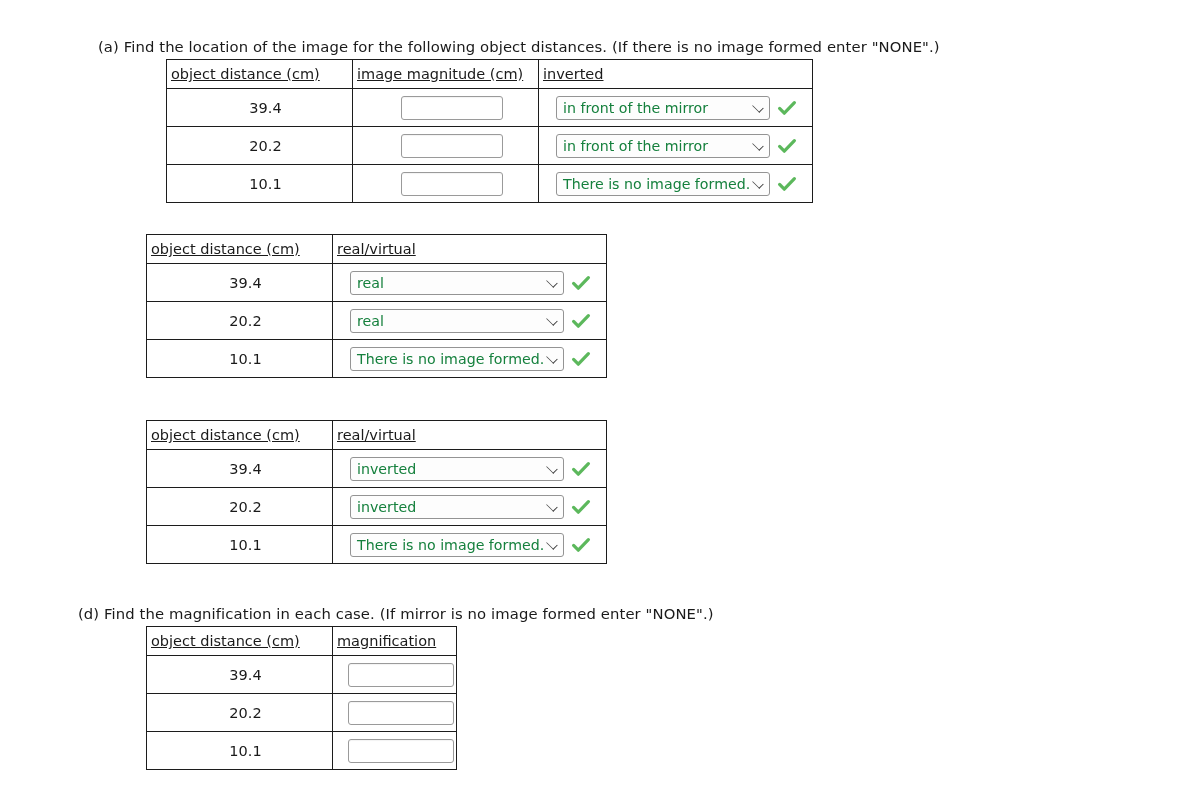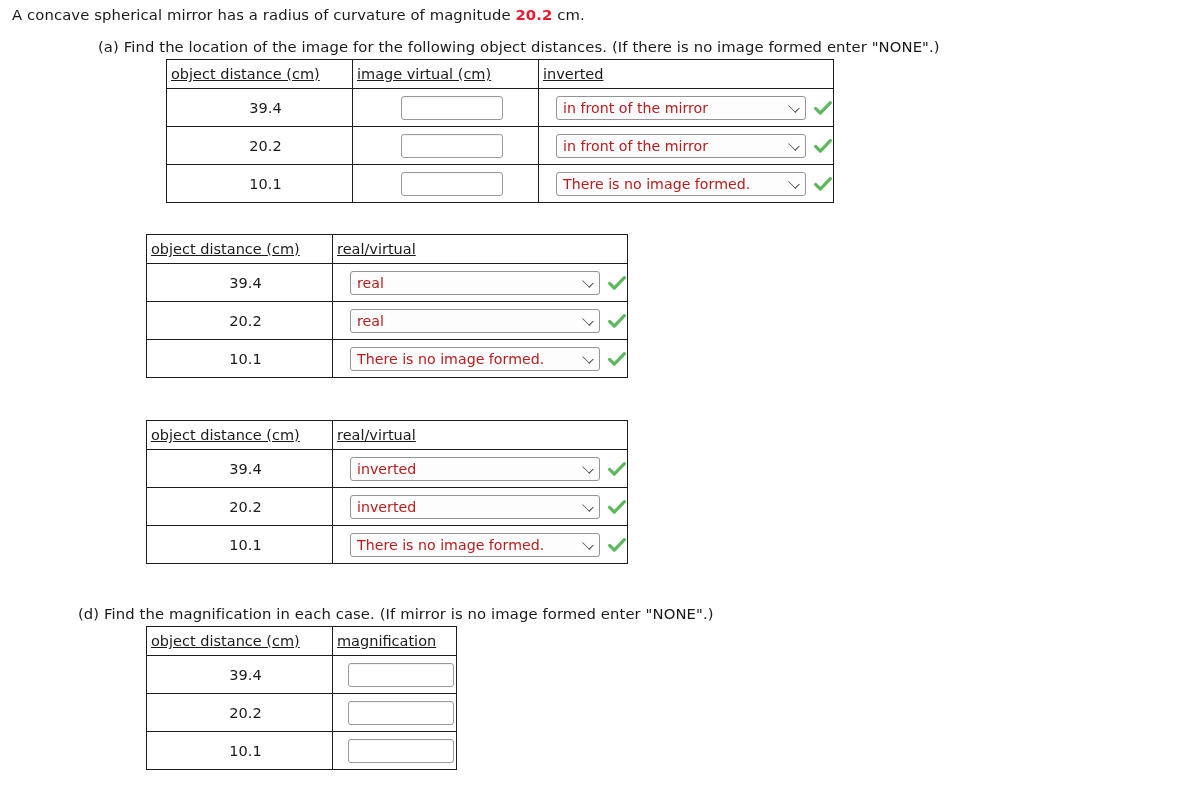--- a/index.html
+++ b/index.html
@@ -115,28 +115,28 @@
     justify-content: flex-start;
     padding-left: 5px;
     height: 37px;
   }
 
   .sel {
     position: relative;
     display: inline-flex;
     align-items: center;
     box-sizing: border-box;
-    width: 250px;
+    width: 214px;
     height: 24px;
     border: 1px solid #949494;
     border-radius: 3px;
     background: #fdfdfd;
     padding: 0 20px 0 6px;
     font-size: 14.2px;
-    color: #b91c1c;
+    color: #15803d;
     white-space: nowrap;
     overflow: hidden;
     text-align: left;
   }
   .sel .chev {
     position: absolute;
     right: 6px;
     top: 50%;
     width: 9px;
     height: 9px;
@@ -153,36 +153,33 @@
     height: 20px;
     flex: 0 0 auto;
   }
   .check svg { display: block; }
 </style>
 </head>
 <body>
 
 <div class="page">
 
-  <div class="intro">
-    <span>A concave spherical mirror has a radius of curvature of magnitude </span><span class="val-red">20.2</span><span> cm.</span>
-  </div>
 
   <div class="section section-a">
     <p class="prompt">(a) Find the location of the image for the following object distances. (If there is no image formed enter "NONE".)</p>
     <table class="q">
       <colgroup>
         <col class="col-obj">
           <col class="col-imgd">
           <col class="col-loc">
       </colgroup>
       <thead>
         <tr>
           <th>object distance (cm)</th>
-          <th>image virtual (cm)</th>
+          <th>image magnitude (cm)</th>
           <th>inverted</th>
         </tr>
       </thead>
       <tbody>
         <tr>
           <td class="obj">39.4</td>
           <td>
             <span class="txtbox"></span>
           </td>
           <td>

